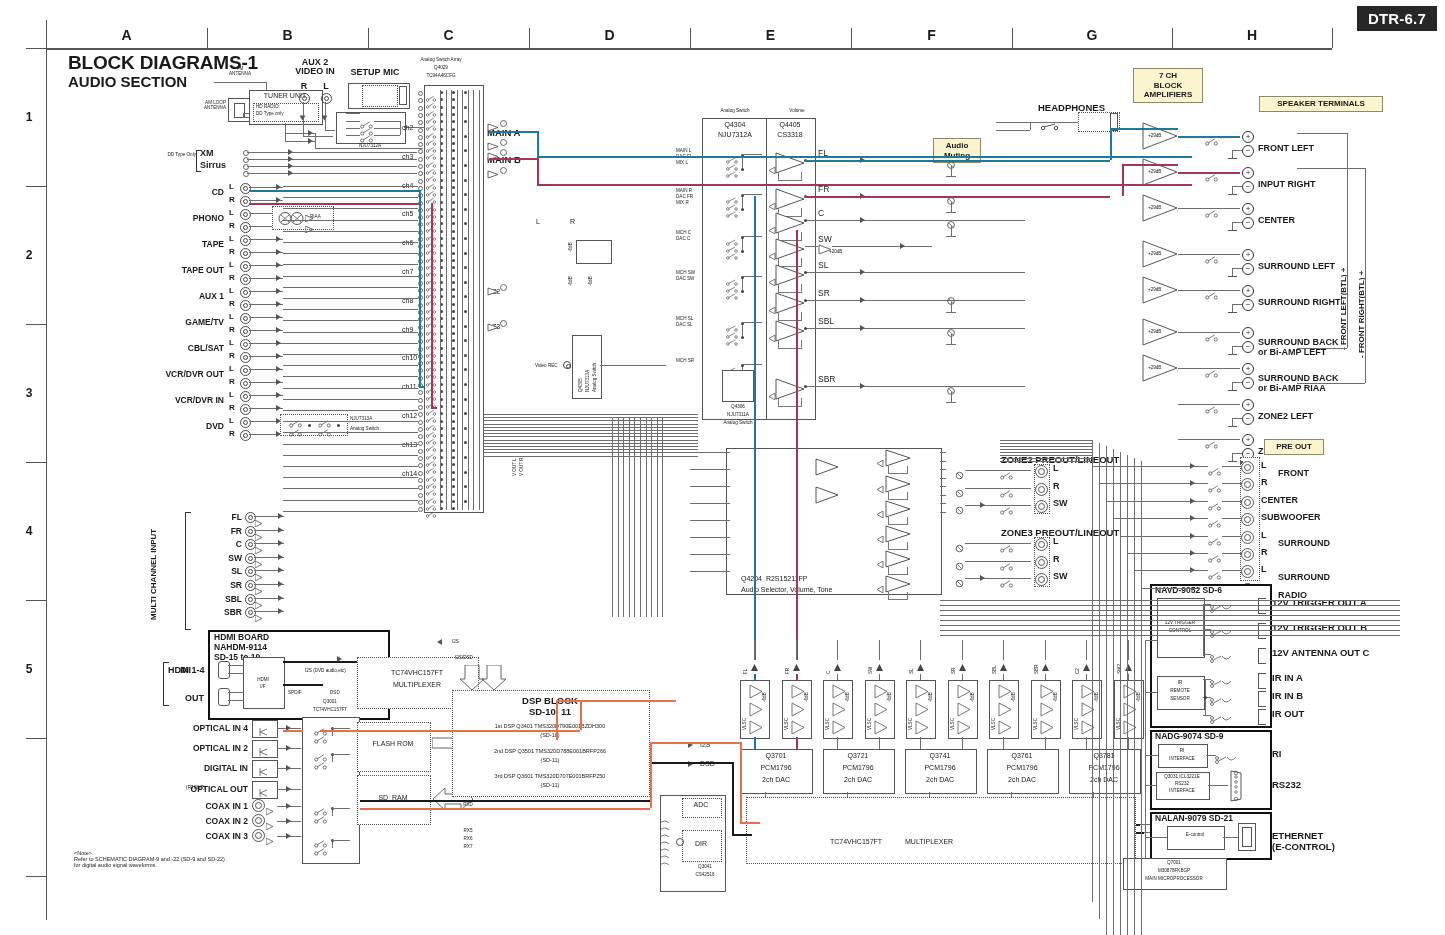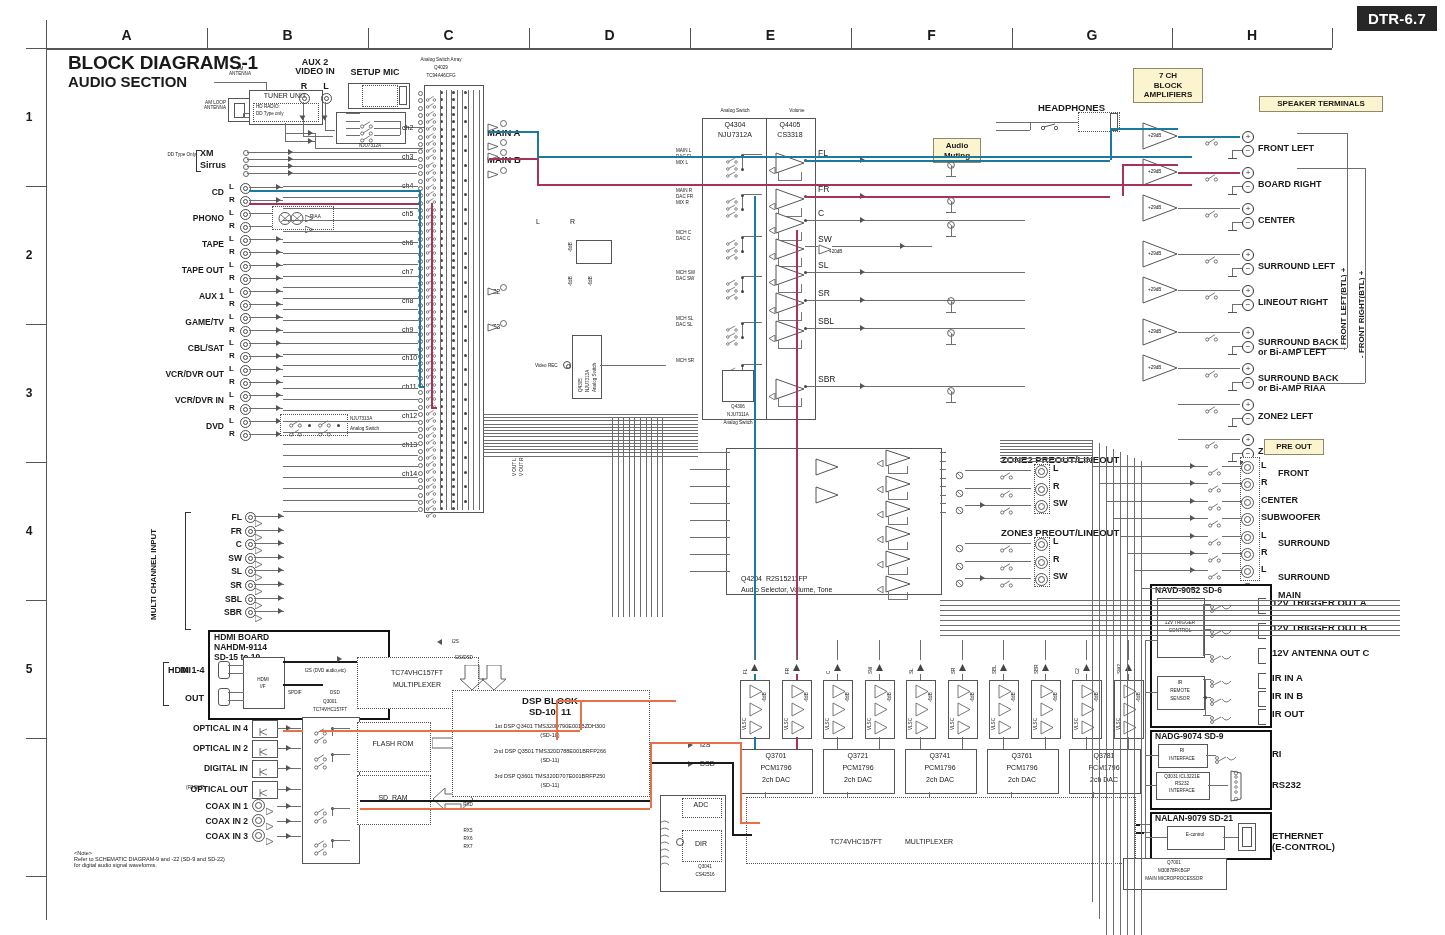--- a/index.html
+++ b/index.html
@@ -1591,21 +1591,21 @@
   <svg width="13" height="9">
         <circle cx="2.2" cy="6.5" r="1.6" fill="none" stroke="#555" stroke-width=".8"></circle>
   <circle cx="10.8" cy="6.5" r="1.6" fill="none" stroke="#555" stroke-width=".8"></circle>
   <line x1="3.4" y1="5.8" x2="9.8" y2="1.8" stroke="#555" stroke-width=".8"></line>
       </svg></div>
     <div class="term" style="left:1242px;top:167px;">+</div>
     <div class="term" style="left:1242px;top:181px;">−</div>
     <div class="wh" style="left:1232px;top:186px;width:10px;"></div>
     <div class="wv" style="left:1232px;top:186px;height:8px;"></div>
     <div class="abs" style="left:1228px;top:194px;width:9px;height:1px;background:#555;"></div>
-    <div class="abs lbl" style="left:1258px;top:180px;font-size:9px;">BOARD RIGHT</div>
+    <div class="abs lbl" style="left:1258px;top:180px;font-size:9px;">INPUT RIGHT</div>
     <div class="wh" style="left:1178px;top:208px;width:62px;"></div>
     <div class="abs" style="left:1205px;top:204px;">
   <svg width="13" height="9">
         <circle cx="2.2" cy="6.5" r="1.6" fill="none" stroke="#555" stroke-width=".8"></circle>
   <circle cx="10.8" cy="6.5" r="1.6" fill="none" stroke="#555" stroke-width=".8"></circle>
   <line x1="3.4" y1="5.8" x2="9.8" y2="1.8" stroke="#555" stroke-width=".8"></line>
       </svg></div>
     <div class="term" style="left:1242px;top:203px;">+</div>
     <div class="term" style="left:1242px;top:217px;">−</div>
     <div class="wh" style="left:1232px;top:222px;width:10px;"></div>
@@ -1630,21 +1630,21 @@
   <svg width="13" height="9">
         <circle cx="2.2" cy="6.5" r="1.6" fill="none" stroke="#555" stroke-width=".8"></circle>
   <circle cx="10.8" cy="6.5" r="1.6" fill="none" stroke="#555" stroke-width=".8"></circle>
   <line x1="3.4" y1="5.8" x2="9.8" y2="1.8" stroke="#555" stroke-width=".8"></line>
       </svg></div>
     <div class="term" style="left:1242px;top:285px;">+</div>
     <div class="term" style="left:1242px;top:299px;">−</div>
     <div class="wh" style="left:1232px;top:304px;width:10px;"></div>
     <div class="wv" style="left:1232px;top:304px;height:8px;"></div>
     <div class="abs" style="left:1228px;top:312px;width:9px;height:1px;background:#555;"></div>
-    <div class="abs lbl" style="left:1258px;top:298px;font-size:9px;">LINEOUT RIGHT</div>
+    <div class="abs lbl" style="left:1258px;top:298px;font-size:9px;">SURROUND RIGHT</div>
     <div class="wh" style="left:1178px;top:332px;width:62px;"></div>
     <div class="abs" style="left:1205px;top:328px;">
   <svg width="13" height="9">
         <circle cx="2.2" cy="6.5" r="1.6" fill="none" stroke="#555" stroke-width=".8"></circle>
   <circle cx="10.8" cy="6.5" r="1.6" fill="none" stroke="#555" stroke-width=".8"></circle>
   <line x1="3.4" y1="5.8" x2="9.8" y2="1.8" stroke="#555" stroke-width=".8"></line>
       </svg></div>
     <div class="term" style="left:1242px;top:327px;">+</div>
     <div class="term" style="left:1242px;top:341px;">−</div>
     <div class="wh" style="left:1232px;top:346px;width:10px;"></div>
@@ -1798,21 +1798,21 @@
     <div class="abs" style="left:1208px;top:584px;">
   <svg width="13" height="9">
         <circle cx="2.2" cy="6.5" r="1.6" fill="none" stroke="#555" stroke-width=".8"></circle>
   <circle cx="10.8" cy="6.5" r="1.6" fill="none" stroke="#555" stroke-width=".8"></circle>
   <line x1="3.4" y1="5.8" x2="9.8" y2="1.8" stroke="#555" stroke-width=".8"></line>
       </svg></div>
     <div class="wh" style="left:1222px;top:588px;width:20px;"></div>
     <div class="abs" style="left:1241px;top:583px;width:11px;height:11px;border:1.2px solid #555;border-radius:50%;"></div>
     <div class="abs" style="left:1244px;top:586px;width:5px;height:5px;border:1px solid #555;border-radius:50%;"></div>
     <div class="abs lbl" style="left:1261px;top:583px;font-size:9px;">R</div>
-    <div class="abs lbl" style="left:1278px;top:591px;font-size:9px;">MAIN</div>
+    <div class="abs lbl" style="left:1278px;top:591px;font-size:9px;">RADIO</div>
   </div>
 
 <div class="abs box" style="left:730px;top:452px;width:132px;height:68px;"></div>
 <div class="abs box" style="left:733px;top:455px;width:126px;height:62px;"></div>
 <div class="abs box" style="left:770px;top:462px;width:22px;height:13px;"></div>
 <div class="abs lbl-tiny ctr" style="left:770px;top:464px;width:22px;">TONE</div>
 <div class="abs box" style="left:770px;top:490px;width:22px;height:13px;"></div>
 <div class="abs lbl-tiny ctr" style="left:770px;top:492px;width:22px;">TONE</div>
 <div class="abs lbl-tiny" style="left:744px;top:468px;">0dB FIX</div>
 <div class="abs lbl-tiny" style="left:744px;top:496px;">0dB FIX</div>

